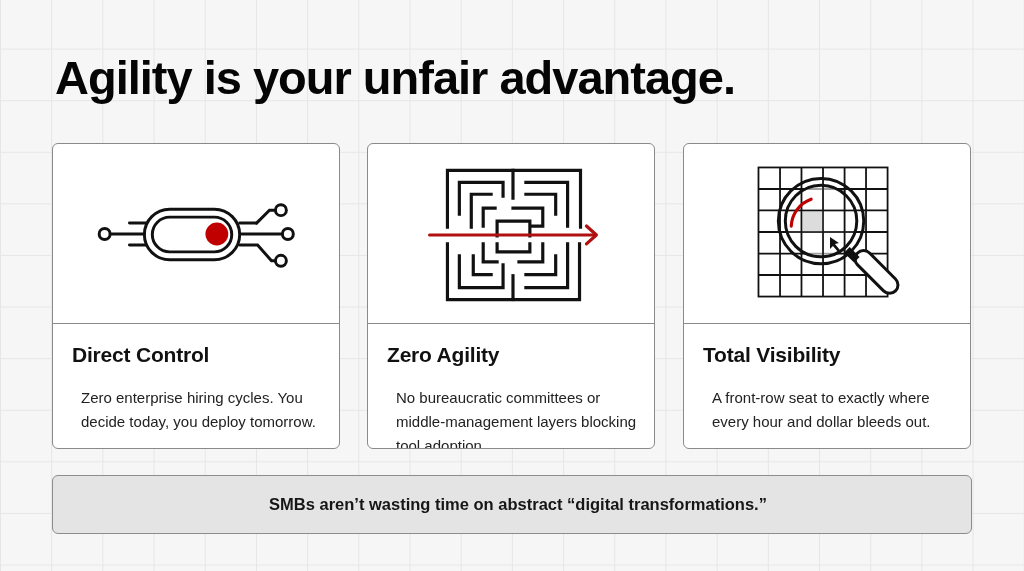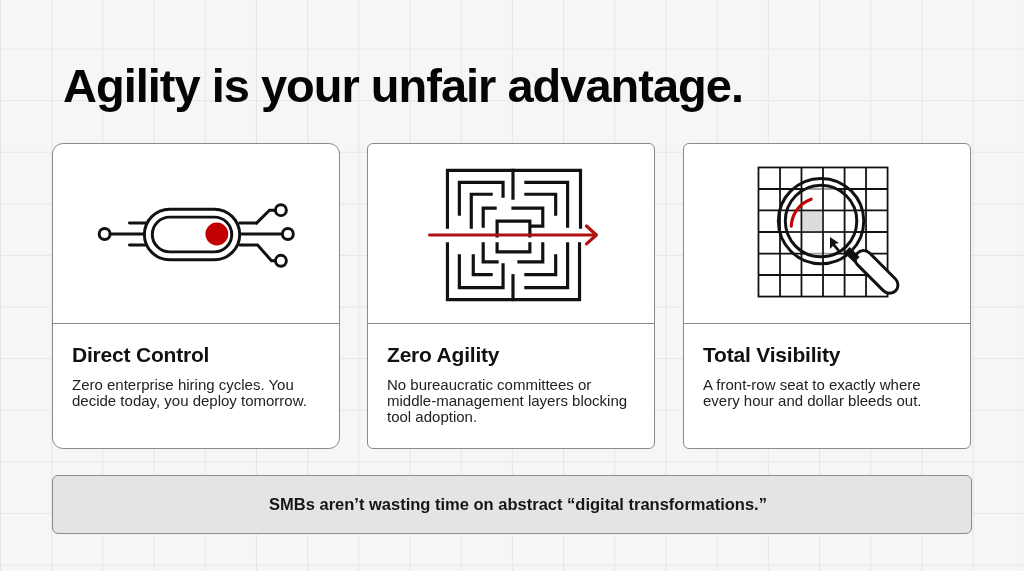--- a/index.html
+++ b/index.html
@@ -8,56 +8,56 @@
     background-color:#f6f6f6;
     background-image:
       linear-gradient(to right, #e6e6e6 1px, transparent 1px),
       linear-gradient(to bottom, #e6e6e6 1px, transparent 1px);
     background-size:51.2px 51.6px;
     background-position:0px -3px;
     font-family:"Liberation Sans", "DejaVu Sans", sans-serif;
     color:#111;
   }
   .title {
-    position:absolute; left:51px; top:44px; margin:12px;
+    position:absolute; left:51px; top:44px; margin:4px;
     font-size:47px; font-weight:700; letter-spacing:-1px; color:#050505;
     line-height:60px;
   }
   .card {
     position:absolute; top:143px; width:288px; height:306px;
     background:#fff; border:1.5px solid #8a8a8a; border-radius:6px;
     box-sizing:border-box; overflow:hidden;
   }
   .card .art {
     position:absolute; left:0; top:0; width:100%; height:179px;
     border-bottom:1.5px solid #8a8a8a; display:flex; align-items:center; justify-content:center;
   }
   .card .art svg { display:block; }
   .card h2 {
     position:absolute; left:19px; top:199px; margin:0;
     font-size:21px; font-weight:700; color:#111; letter-spacing:-0.2px;
   }
   .card p {
-    position:absolute; left:19px; top:233px; margin:0; width:255px;
-    font-size:15px; line-height:16px; color:#222;
+    position:absolute; left:19px; top:233px; margin:9px; width:255px;
+    font-size:15px; line-height:24px; color:#222;
   }
   .banner {
     position:absolute; left:52px; top:475px; width:920px; height:59px;
     background:#e4e4e4; border:1.5px solid #8d8d8d; border-radius:6px;
     box-sizing:border-box; text-align:center;
     display:flex; flex-direction:column; justify-content:center;padding-left:12px;
   }
   .banner span { display:block; font-size:16.5px; font-weight:700; line-height:21px; color:#161616; }
 </style>
 </head>
 <body>
 
 <h1 class="title">Agility is your unfair advantage.</h1>
 
-<div class="card" style="left:52px;border-radius:11px;">
+<div class="card" style="left:52px;">
   <div class="art">
     <svg width="288" height="179" viewBox="0 0 288 179">
       <g fill="none" stroke="#111" stroke-width="3" stroke-linecap="round">
 
         <circle cx="52" cy="90" r="5.5" fill="#fff"></circle>
         <line x1="58" y1="90" x2="92" y2="90"></line>
         <line x1="77" y1="79" x2="94" y2="79"></line>
         <line x1="77" y1="101" x2="94" y2="101"></line>
 
         <rect x="92" y="65" width="96" height="51" rx="25.5"></rect>

